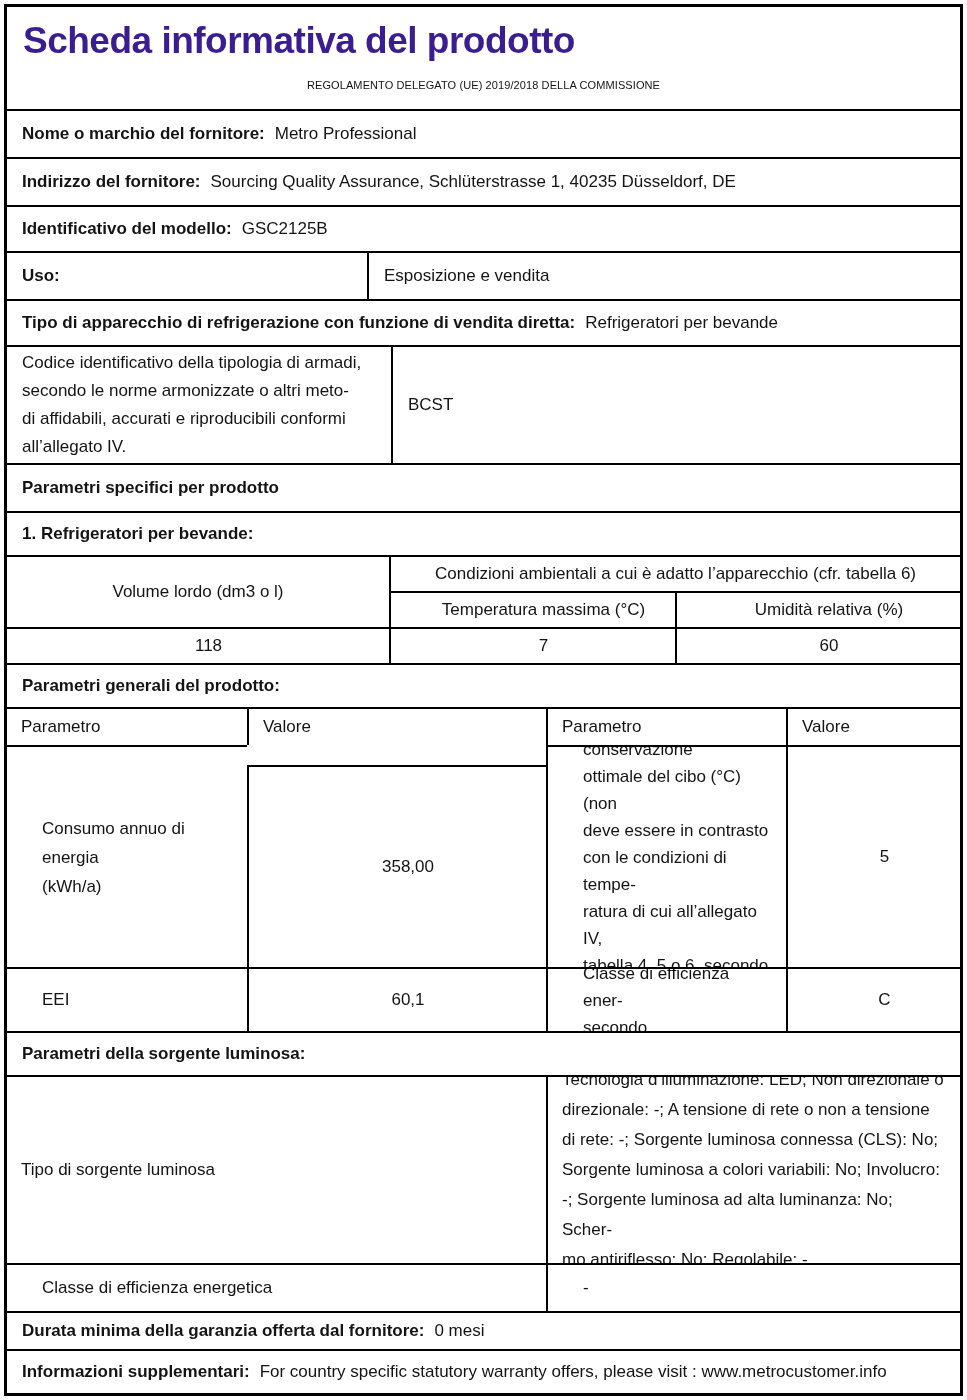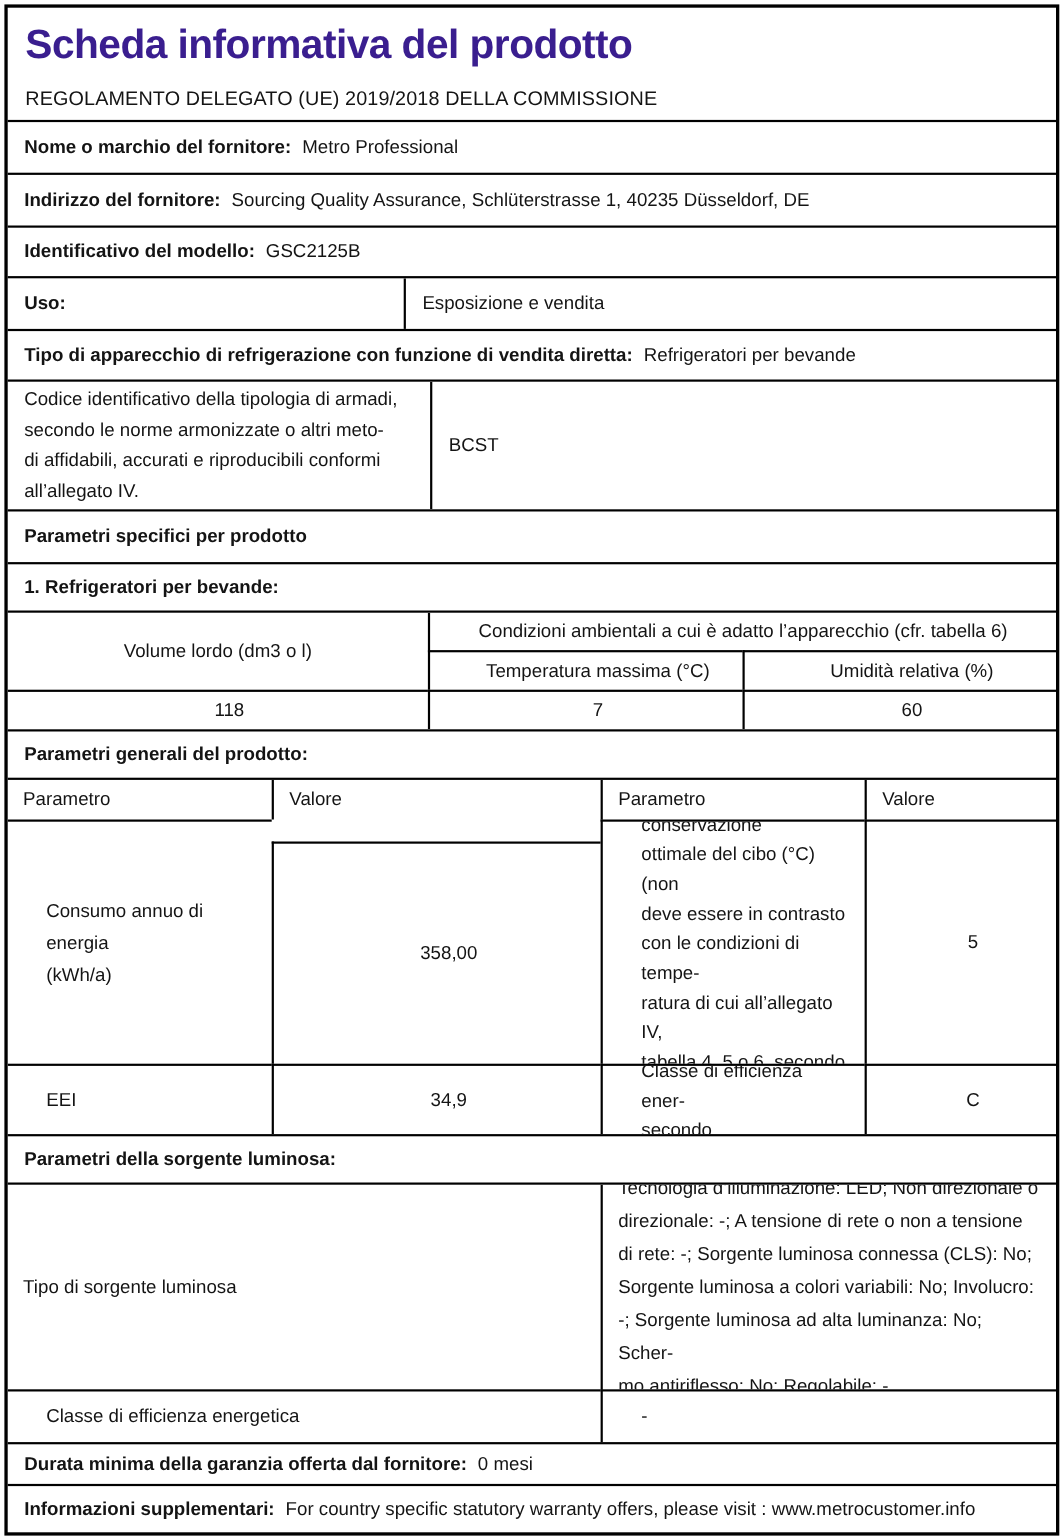--- a/index.html
+++ b/index.html
@@ -32,21 +32,21 @@
   .label { font-weight: bold; }
   .value { margin-left: 10px; font-weight: normal; }
   .center { justify-content: center; text-align: center; }
   .pre { white-space: pre-line; }
   
   .title-block { display: block; padding: 14px 16px 0 16px; }
   .doc-title {
     color: #3a1e8f; font-weight: bold; font-size: 37px;
     letter-spacing: -0.5px; line-height: 1.1;
   }
-  .doc-sub { margin-top: 17px; font-size: 18px; letter-spacing: 0.1px; }
+  .doc-sub { margin-top: 17px; font-size: 11px; letter-spacing: 0.1px; text-align: center; }
   
   .section { font-weight: bold; }
   
   .grid { display: grid; border-top: 2px solid #000; flex: 0 0 auto; overflow: hidden; }
   .gcell { display: flex; align-items: center; padding: 2px 14px; overflow: hidden; }
   .gcell.bl { border-left: 2px solid #000; }
   .gcell.bt { border-top: 2px solid #000; padding-left: 35px; }
   #volume-grid { grid-template-columns: 382px 286px 1fr; grid-template-rows: 34px 36px 36px; }
   #general-grid { grid-template-columns: 240px 299px 240px 1fr; grid-template-rows: 36px 222px 64px; }
   #light-grid { grid-template-columns: 539px 1fr; grid-template-rows: 186px 48px; }
@@ -181,21 +181,21 @@
 casi)</span>
     </div>
     <div class="gcell bl bt center" style="grid-column:4; grid-row:2;">
       <span>5</span>
     </div>
 
     <div class="gcell bt" style="grid-column:1; grid-row:3;">
       <span>EEI</span>
     </div>
     <div class="gcell bl bt center" style="grid-column:2; grid-row:3;">
-      <span>34,9</span>
+      <span>60,1</span>
     </div>
     <div class="gcell bl bt" style="grid-column:3; grid-row:3;">
       <span class="pre" style="line-height:27px;">Classe di efficienza ener-
 secondo</span>
     </div>
     <div class="gcell bl bt center" style="grid-column:4; grid-row:3;">
       <span>C</span>
     </div>
   </div>
 

